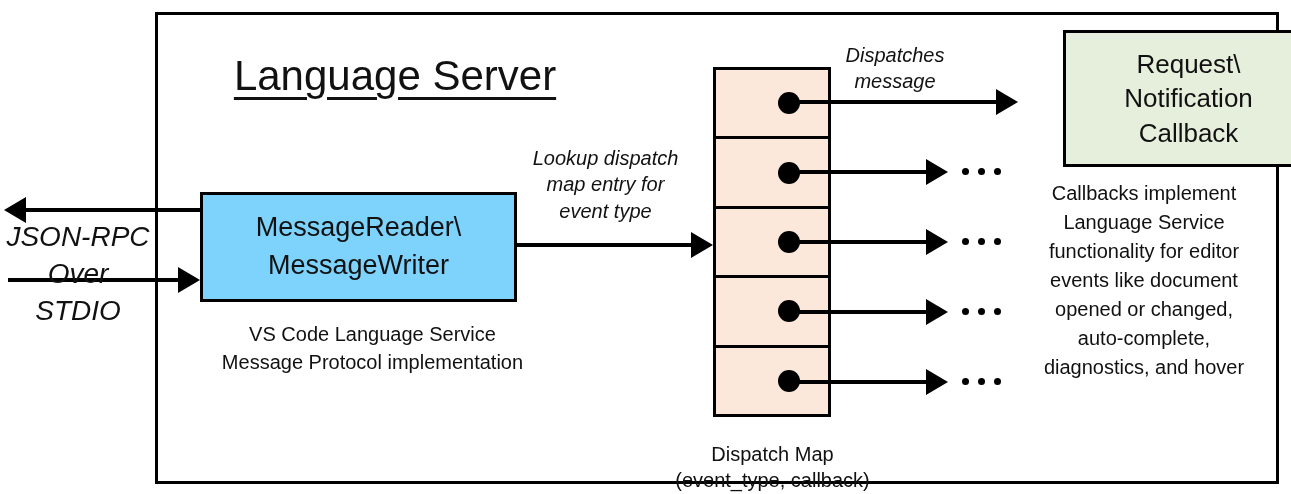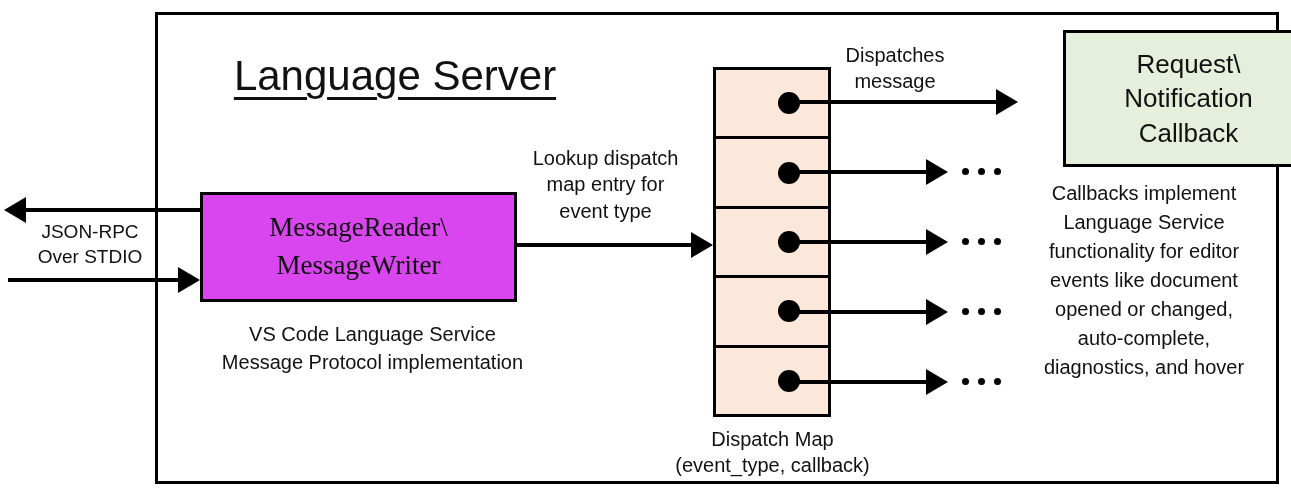--- a/index.html
+++ b/index.html
@@ -3,54 +3,54 @@
 <meta charset="utf-8">
 <style>
   html,body{margin:0;padding:0;background:#fff;}
   .stage{
     position:relative;width:1291px;height:494px;background:#fff;overflow:hidden;
     font-family:"Liberation Sans", sans-serif;color:#111;padding-left:36px;
   }
   .abs{position:absolute;}
   .pre{white-space:pre-line;}
   .center{text-align:center;}
-  .italic{}
+  .italic{font-style:italic;}
 
   .outer-box{
     left:155px;top:12px;width:1124px;height:472px;
     border:3px solid #000;box-sizing:border-box;background:#fff;
   }
   .diagram-title{
     left:215px;top:52px;width:360px;
     font-size:42px;text-align:center;
     text-decoration:underline;text-decoration-thickness:3px;text-underline-offset:7px;
   }
   .mr-box{
     left:200px;top:192px;width:317px;height:110px;
     border:3px solid #000;box-sizing:border-box;
     display:flex;align-items:center;justify-content:center;
     font-size:27px;line-height:1.4;text-align:center;
   }
   .mr-caption{left:180px;top:320px;width:385px;font-size:20px;line-height:1.42;}
-  .stdio-label{left:14px;top:219px;width:152px;font-size:19px;line-height:1.32;}
+  .stdio-label{left:2px;top:219px;width:152px;font-size:28px;line-height:1.32;}
   .lookup-label{left:518px;top:145px;width:175px;font-size:20px;line-height:1.32;}
   .dispatches-label{left:830px;top:42px;width:130px;font-size:20px;line-height:1.32;}
 
   .dispatch-map{
     left:713px;top:67px;width:118px;height:350px;
     border:3px solid #000;box-sizing:border-box;
     display:flex;flex-direction:column;
   }
   .dm-cell{flex:1;position:relative;border-bottom:3px solid #000;}
   .dm-cell:last-child{border-bottom:none;}
   .dm-dot{
     position:absolute;left:62px;top:50%;transform:translateY(-50%);
     width:22px;height:22px;border-radius:50%;background:#000;
   }
-  .map-caption{left:650px;top:426px;width:245px;font-size:20px;line-height:1.3;}
+  .map-caption{left:650px;top:441px;width:245px;font-size:20px;line-height:1.3;}
 
   .callback-box{
     left:1019px;top:30px;width:251px;height:137px;
     border:3px solid #000;box-sizing:border-box;
     display:flex;align-items:center;justify-content:center;
     font-size:26px;line-height:1.33;text-align:center;
   }
   .callbacks-note{left:1008px;top:179px;width:272px;font-size:20px;line-height:1.45;}
 
   .shaft{background:#000;height:4px;}
@@ -76,21 +76,21 @@
 
   <div class="abs diagram-title">Language Server</div>
 
   <div class="abs head-left" style="left:4px;top:197px;"></div>
   <div class="abs shaft" style="left:22px;top:208px;width:178px;"></div>
   <div class="abs shaft" style="left:8px;top:278px;width:174px;"></div>
   <div class="abs head-right" style="left:178px;top:267px;"></div>
   <div class="abs stdio-label pre center italic">JSON-RPC
 Over STDIO</div>
 
-  <div class="abs mr-box pre" style="background: #d946ef; font-family: Liberation Serif, serif;">MessageReader\
+  <div class="abs mr-box pre" style="background: #7dd3fc;">MessageReader\
 MessageWriter</div>
   <div class="abs mr-caption pre center">VS Code Language Service
 Message Protocol implementation</div>
 
   <div class="abs shaft" style="left:515px;top:243px;width:180px;"></div>
   <div class="abs head-right" style="left:691px;top:232px;"></div>
   <div class="abs lookup-label pre center italic">Lookup dispatch
 map entry for
 event type</div>
 

